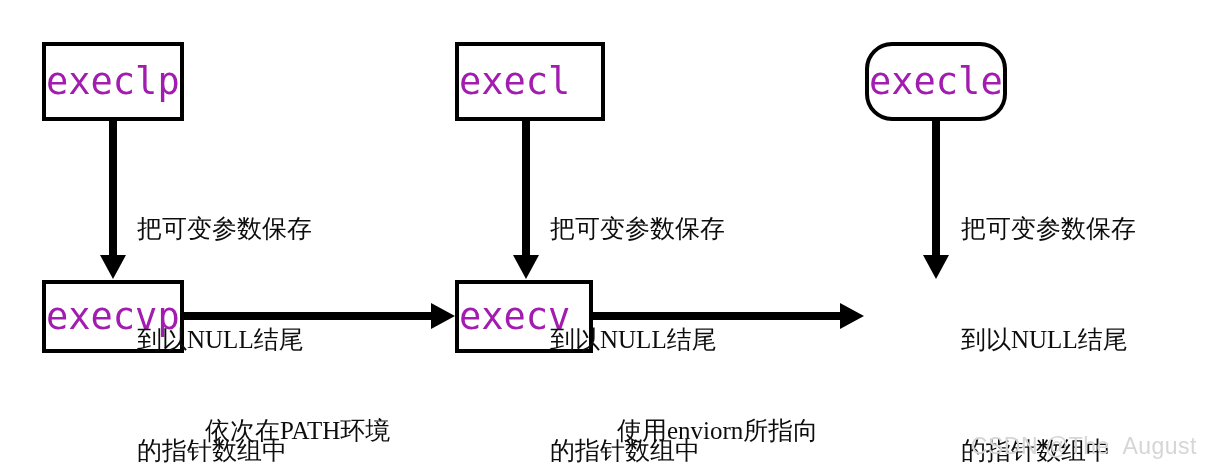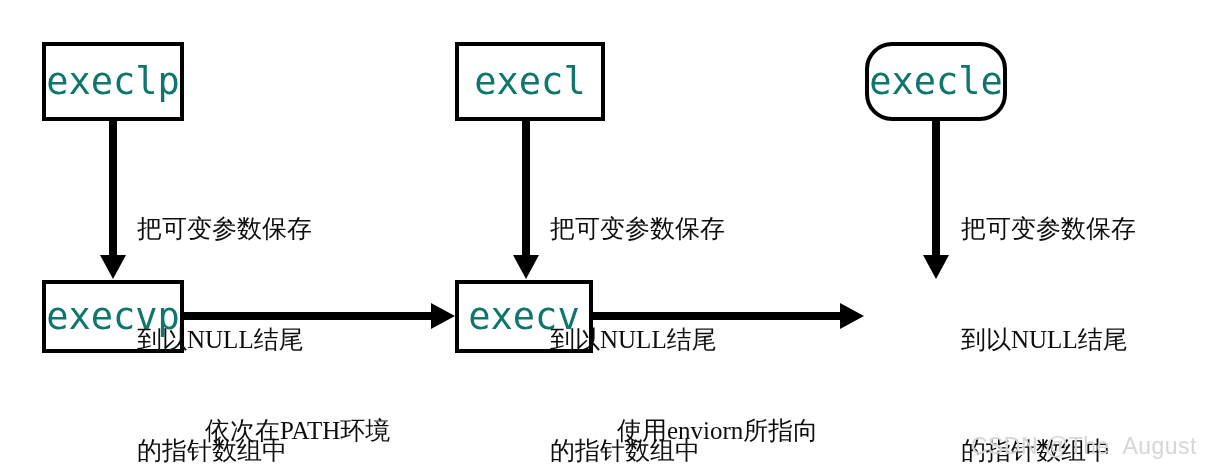--- a/index.html
+++ b/index.html
@@ -17,25 +17,25 @@
   }
 
   
   .fn-box {
     position: absolute;
     box-sizing: border-box;
     border: 4px solid #000000;
     background: #ffffff;
     display: flex;
     align-items: center;
-    justify-content: center;
+    justify-content: flex-start;
     font-family: "DejaVu Sans Mono", "Liberation Mono", monospace;
     font-size: 37px;
     line-height: 1;
-    color: #0f766e;
+    color: #a21caf;
     letter-spacing: 0px;
   }
 
   
   .arrow-v {
     position: absolute;
     width: 0;
     height: 0;
   }
   .arrow-v .shaft {

